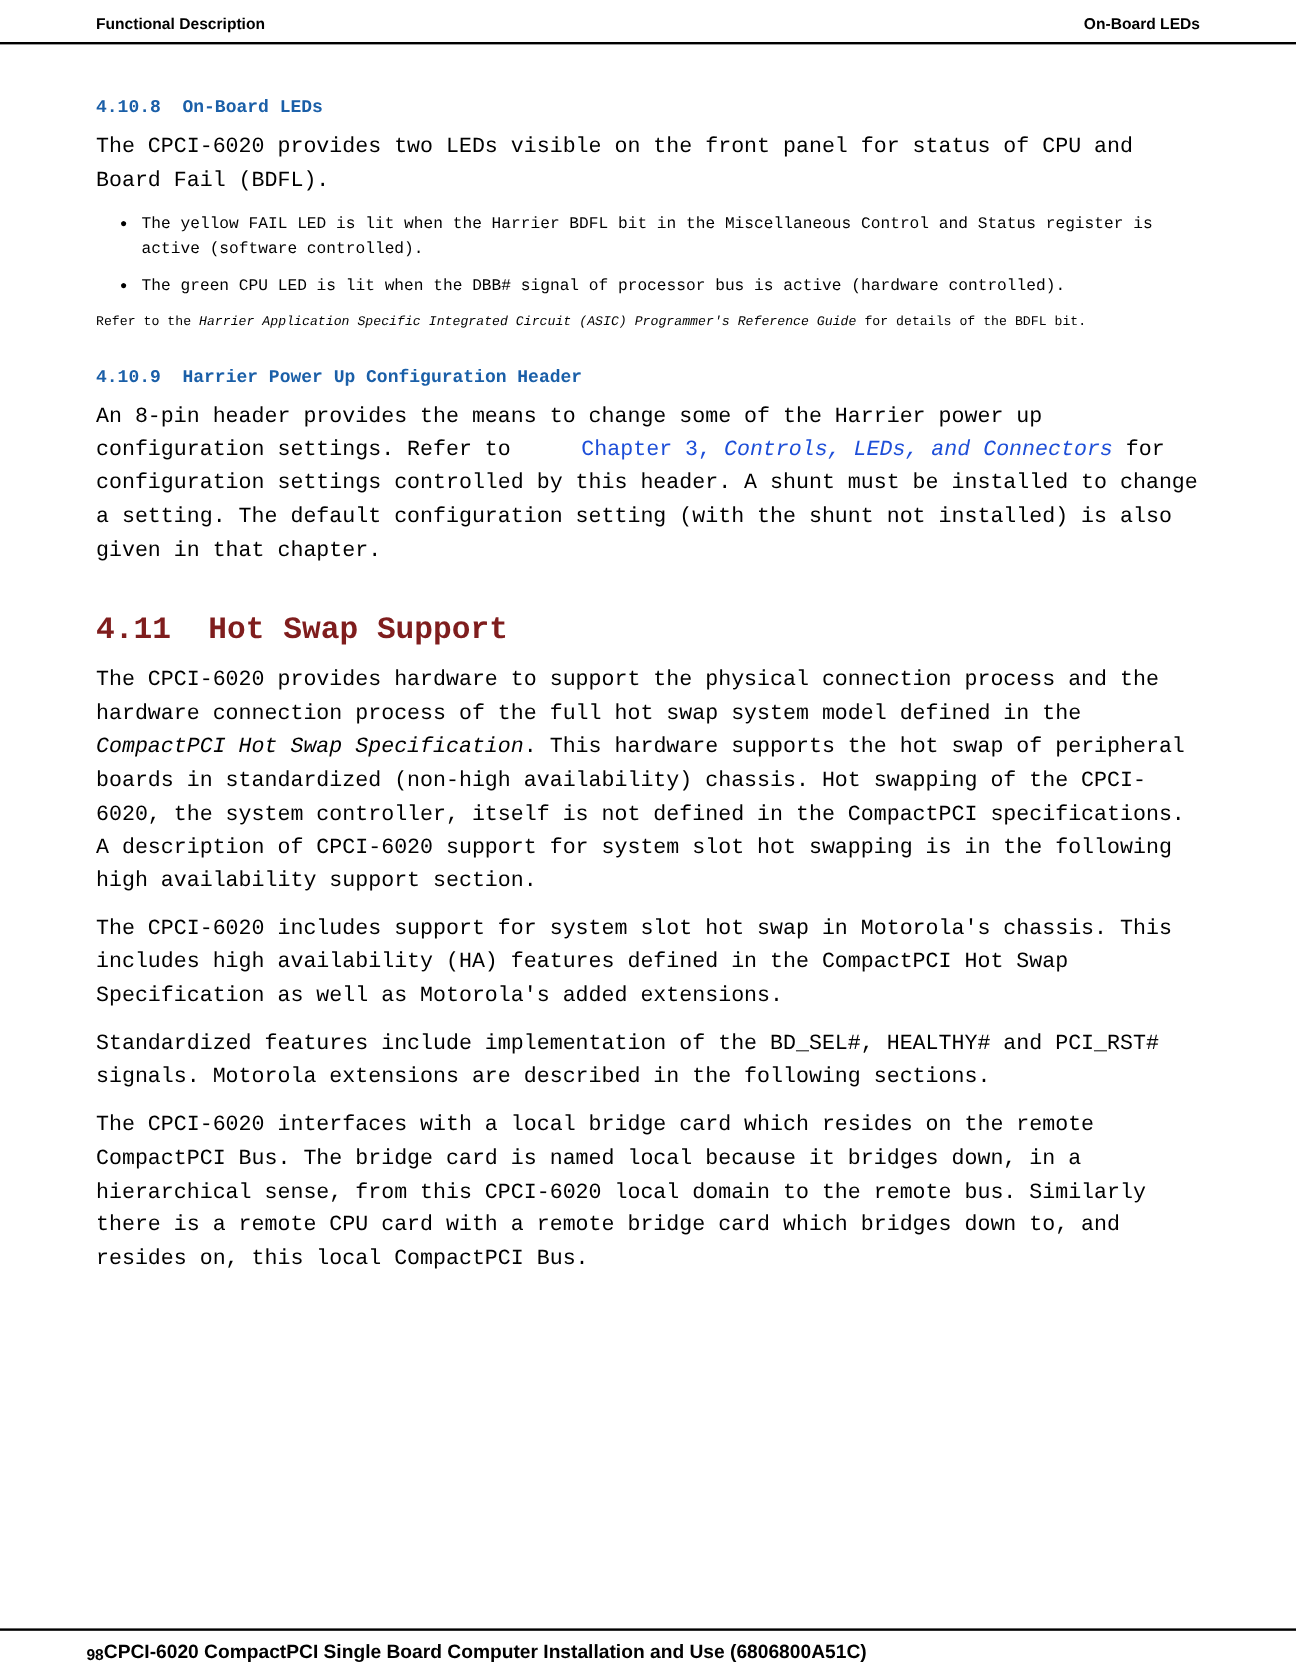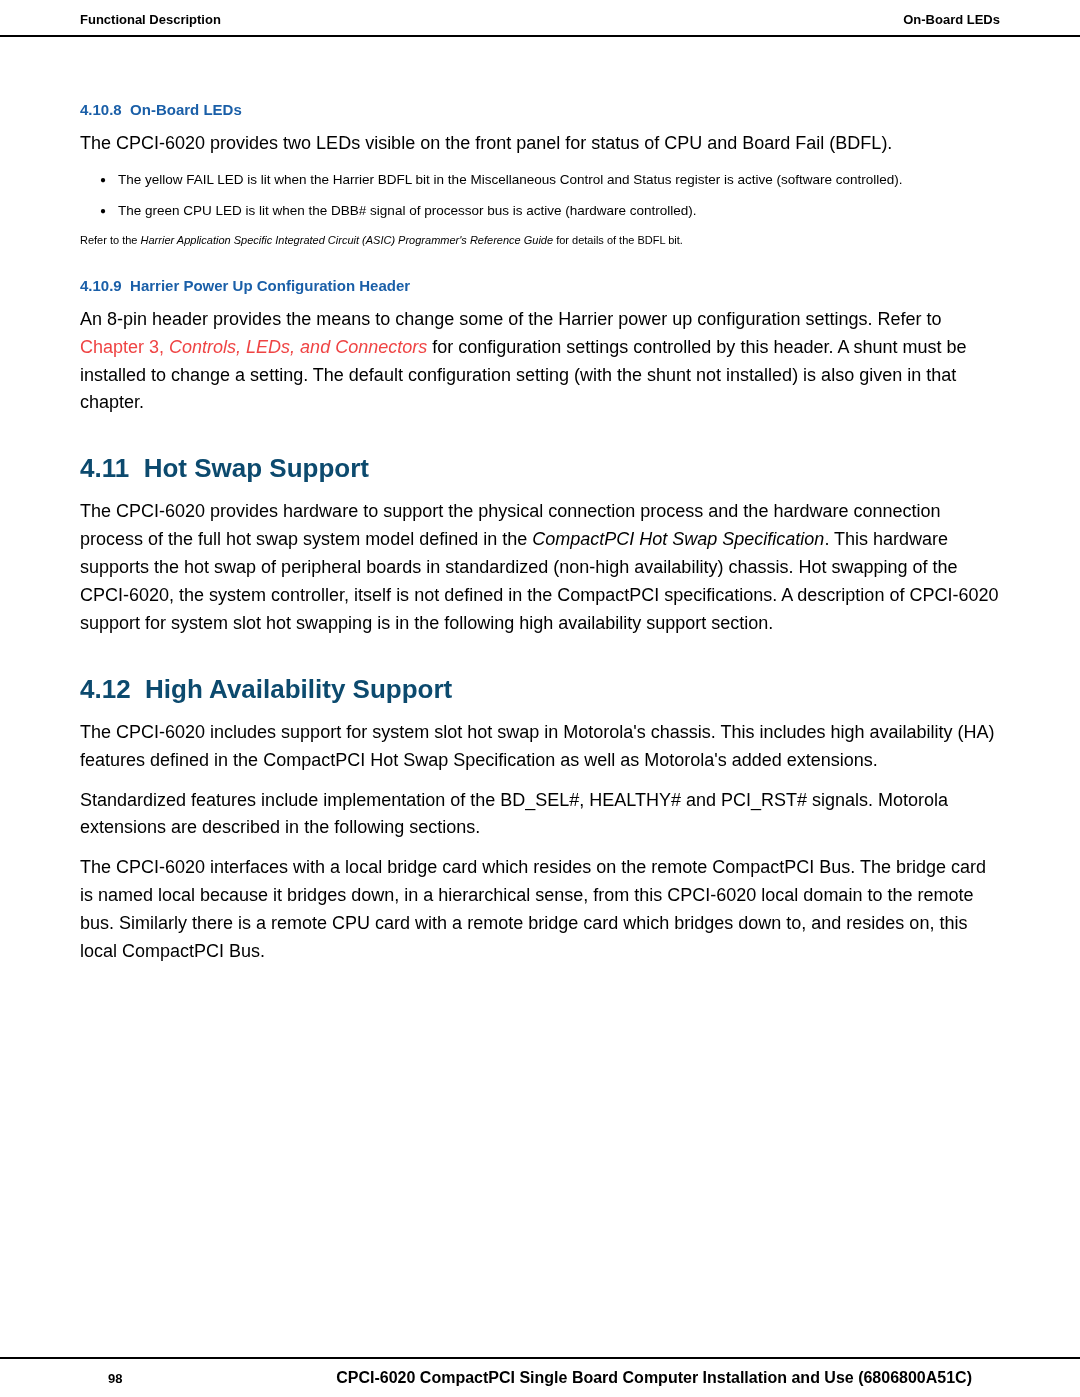--- a/index.html
+++ b/index.html
@@ -40,37 +40,38 @@
       font-size: 13px;
     }
 
     .header-right {
       font-weight: bold;
       font-size: 13px;
     }
 
     
     .content {
-      padding: 36px 80px 0 80px;
+      padding: 16px 80px 0 80px;
       flex: 1;
+      font-family: Liberation Mono, monospace;
     }
 
     
     .section-h2 {
       font-size: 15px;
       font-weight: bold;
       color: #1a5fa8;
       margin-bottom: 12px;
       margin-top: 28px;
     }
 
     .section-h1 {
       font-size: 26px;
       font-weight: bold;
-      color: #0c4a6e;
+      color: #7f1d1d;
       margin-bottom: 14px;
       margin-top: 36px;
       border-bottom: none;
     }
 
     
     .body-text {
       font-size: 18px;
       line-height: 1.55;
       color: #000;
@@ -106,31 +107,31 @@
       color: #000;
       margin-bottom: 12px;
     }
 
     .italic {
       font-style: italic;
     }
 
     
     .chapter-link {
-      color: #ef4444;
+      color: #1d4ed8;
       text-decoration: none;
+      margin-left: 48px;
     }
 
     
     .page-footer {
       border-top: 2px solid #000;
       display: flex;
-      justify-content: space-between;
       align-items: center;
-      padding: 10px 108px;
+      padding: 10px 72px;
       margin-top: auto;
     }
 
     .footer-page-num {
       font-size: 13px;
       font-weight: bold;
     }
 
     .footer-doc-title {
       font-size: 16px;
@@ -176,23 +177,20 @@
     <div>
       <div class="section-h1">
         <span>4.11</span>&nbsp;&nbsp;<span>Hot Swap Support</span>
       </div>
       <p class="body-text">
         <span>The CPCI-6020 provides hardware to support the physical connection process and the hardware connection process of the full hot swap system model defined in the </span><span class="italic">CompactPCI Hot Swap Specification</span><span>. This hardware supports the hot swap of peripheral boards in standardized (non-high availability) chassis. Hot swapping of the CPCI-6020, the system controller, itself is not defined in the CompactPCI specifications. A description of CPCI-6020 support for system slot hot swapping is in the following high availability support section.</span>
       </p>
     </div>
 
     <div>
-      <div class="section-h1">
-        <span>4.12</span>&nbsp;&nbsp;<span>High Availability Support</span>
-      </div>
       <p class="body-text">The CPCI-6020 includes support for system slot hot swap in Motorola's chassis. This includes high availability (HA) features defined in the CompactPCI Hot Swap Specification as well as Motorola's added extensions.</p>
       <p class="body-text">Standardized features include implementation of the BD_SEL#, HEALTHY# and PCI_RST# signals. Motorola extensions are described in the following sections.</p>
     </div>
 
     <div>
       <p class="body-text">The CPCI-6020 interfaces with a local bridge card which resides on the remote CompactPCI Bus. The bridge card is named local because it bridges down, in a hierarchical sense, from this CPCI-6020 local domain to the remote bus. Similarly there is a remote CPU card with a remote bridge card which bridges down to, and resides on, this local CompactPCI Bus.</p>
     </div>
 
   </div>
 

